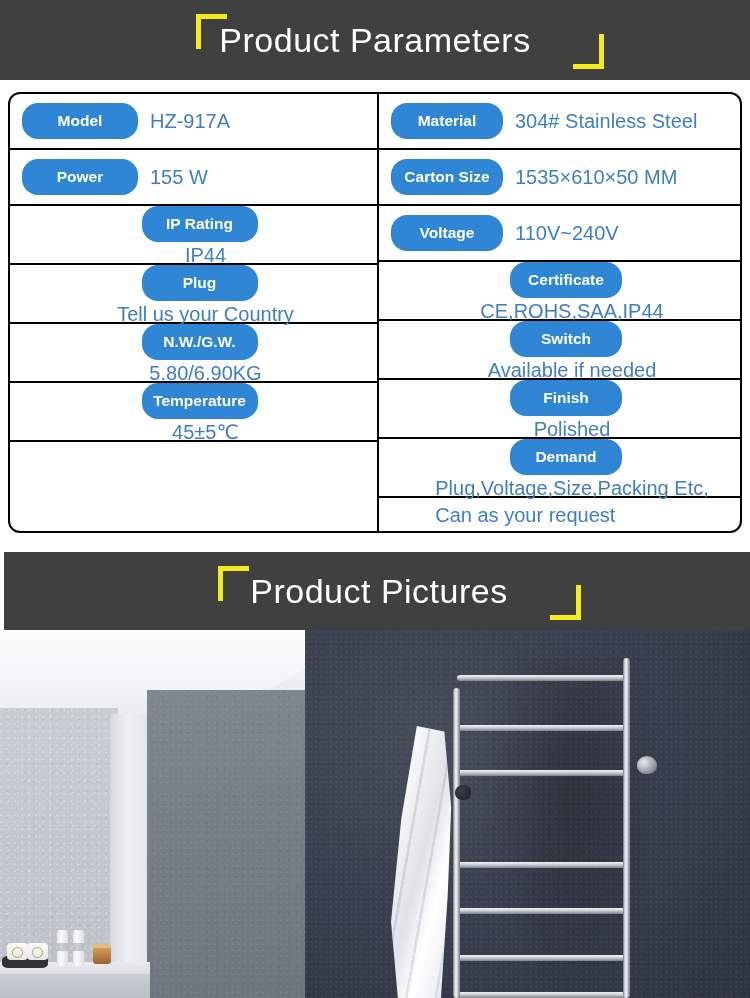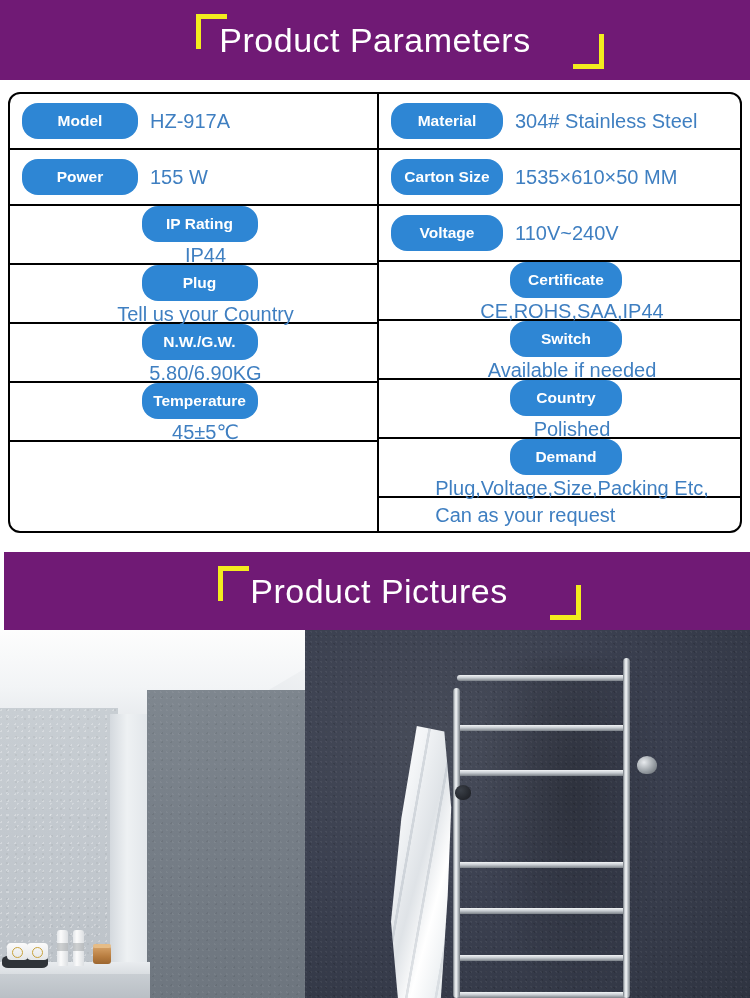--- a/index.html
+++ b/index.html
@@ -7,21 +7,21 @@
     width:750px;height:998px;
     background:#ffffff;
     font-family:"Liberation Sans","DejaVu Sans",sans-serif;
     overflow:hidden;
     position:relative;
   }
 
   
   .banner{
     position:relative;
-    background:#701a75;
+    background:#404040;
     width:750px;
     display:flex;
     align-items:center;
     justify-content:center;
     box-sizing:border-box;
   }
   .banner .title{
     color:#ffffff;
     font-size:34px;
     font-weight:400;
@@ -349,21 +349,21 @@
     </div>
 
     <div class="prow tall">
       <span class="pill">Switch</span>
       <span class="pval">
           <span class="line">Available if needed</span>
         </span>
     </div>
 
     <div class="prow tall">
-      <span class="pill">Country</span>
+      <span class="pill">Finish</span>
       <span class="pval">
           <span class="line">Polished</span>
         </span>
     </div>
 
     <div class="prow tall">
       <span class="pill">Demand</span>
       <span class="pval">
         <span class="line">Plug,Voltage,Size,Packing Etc,</span>
         <span class="line">Can as your request</span>

